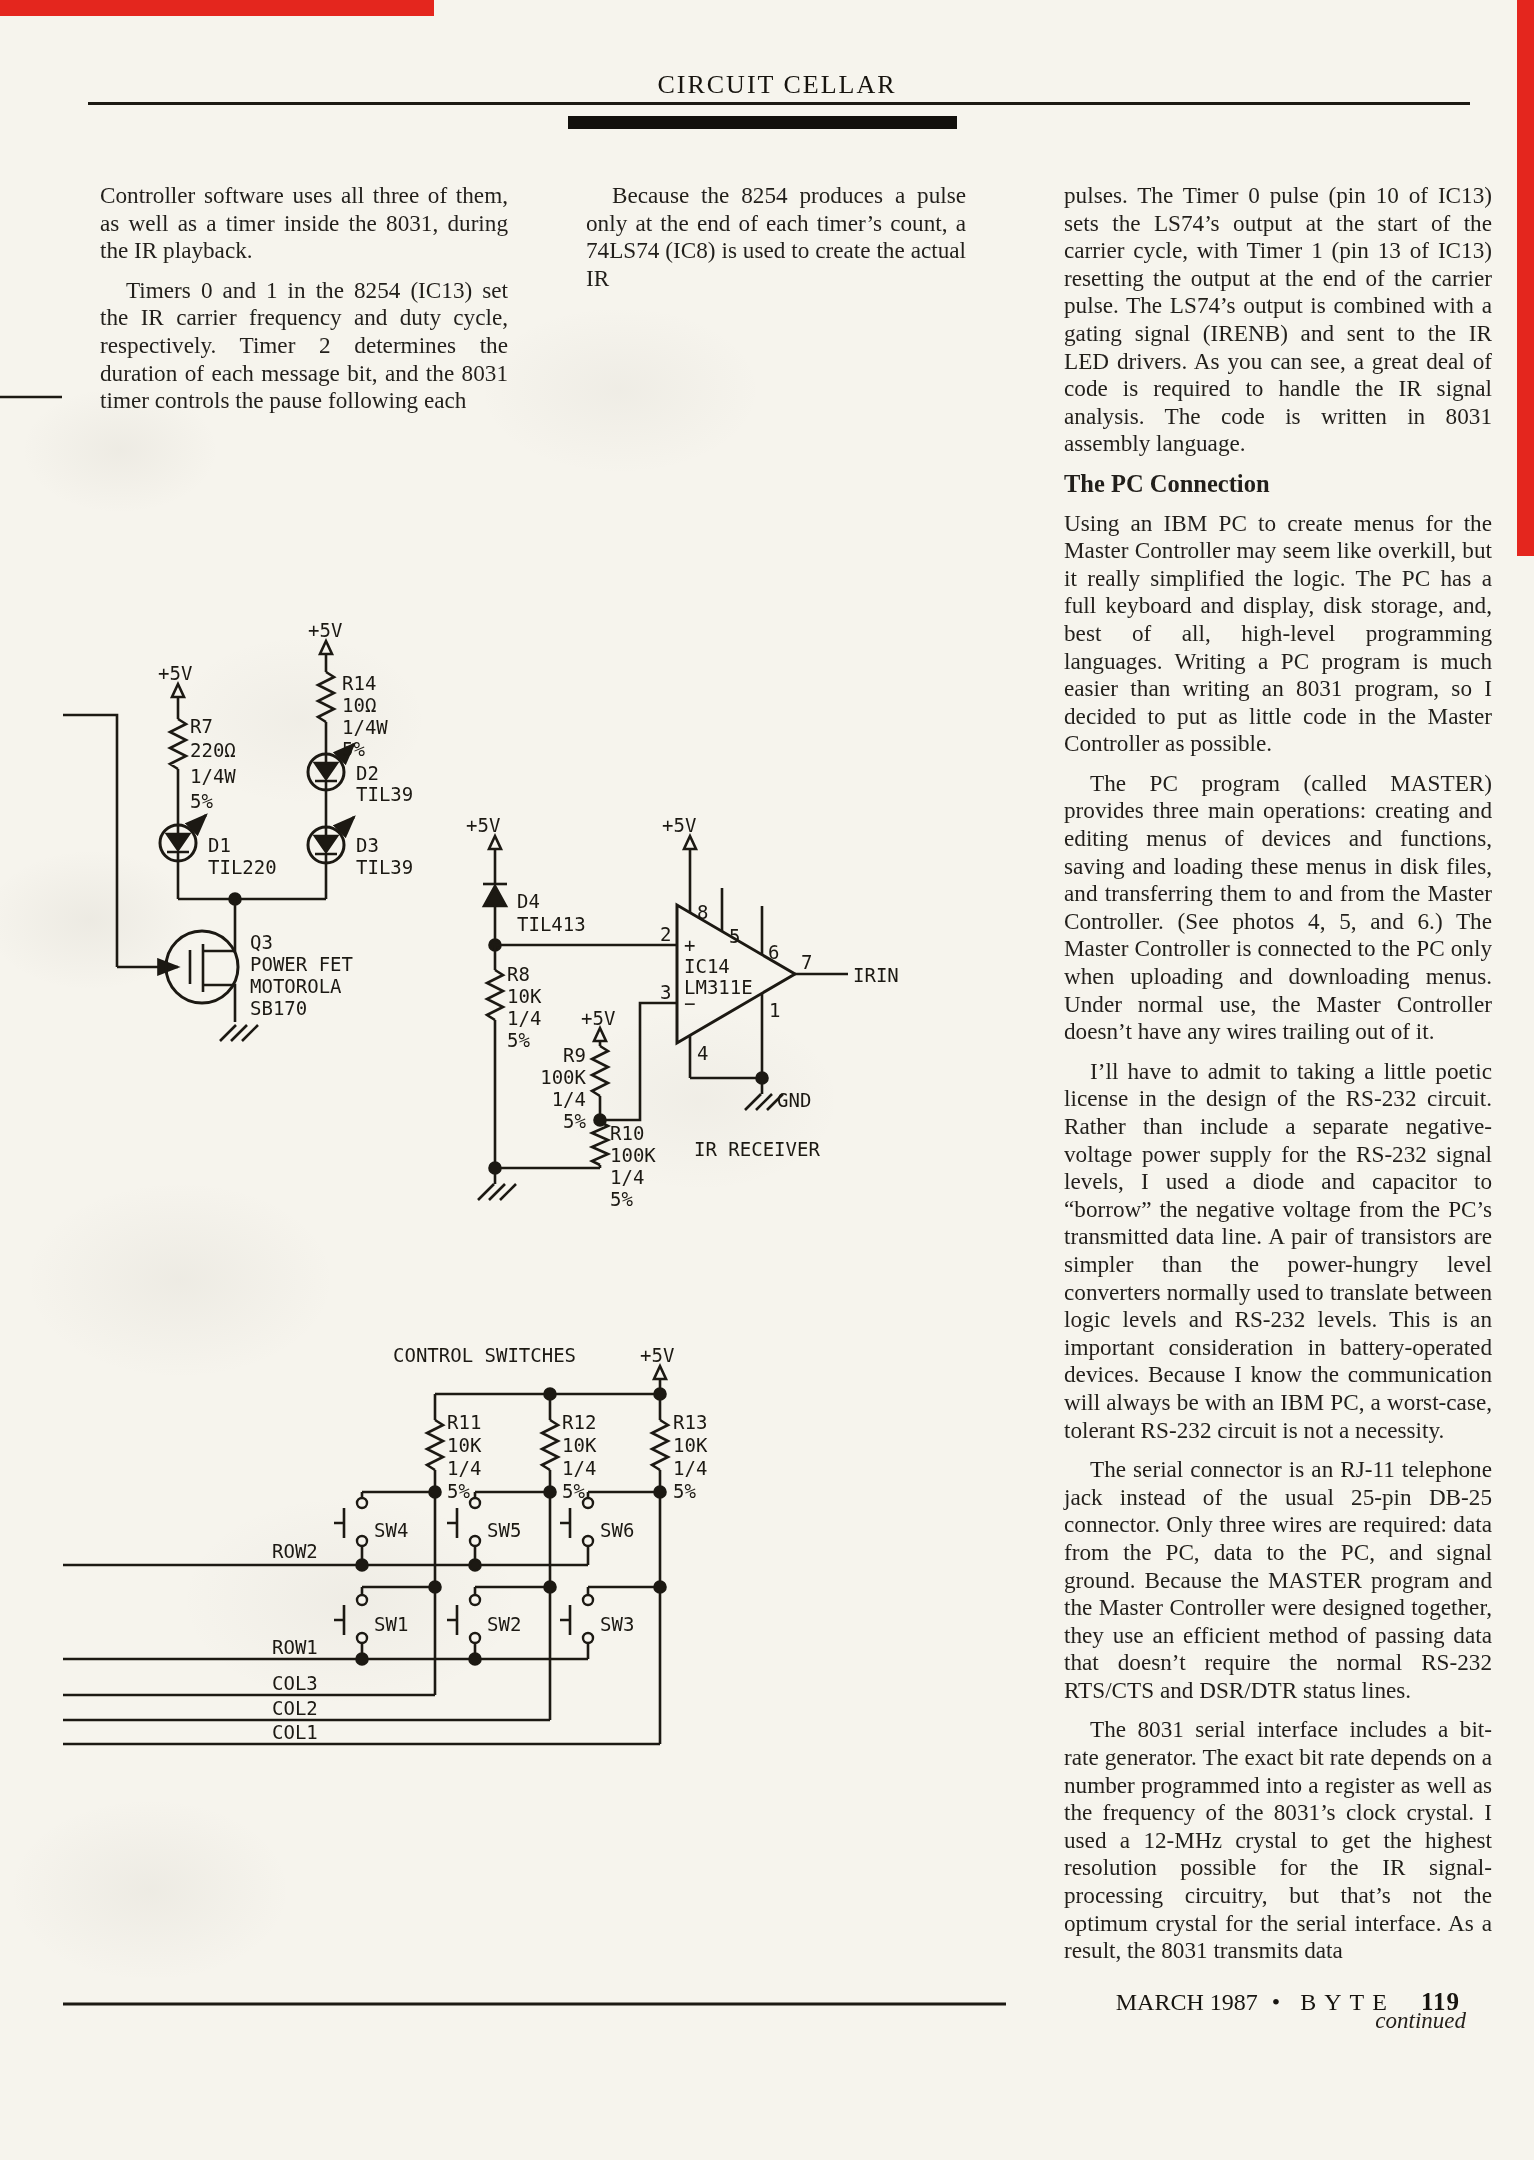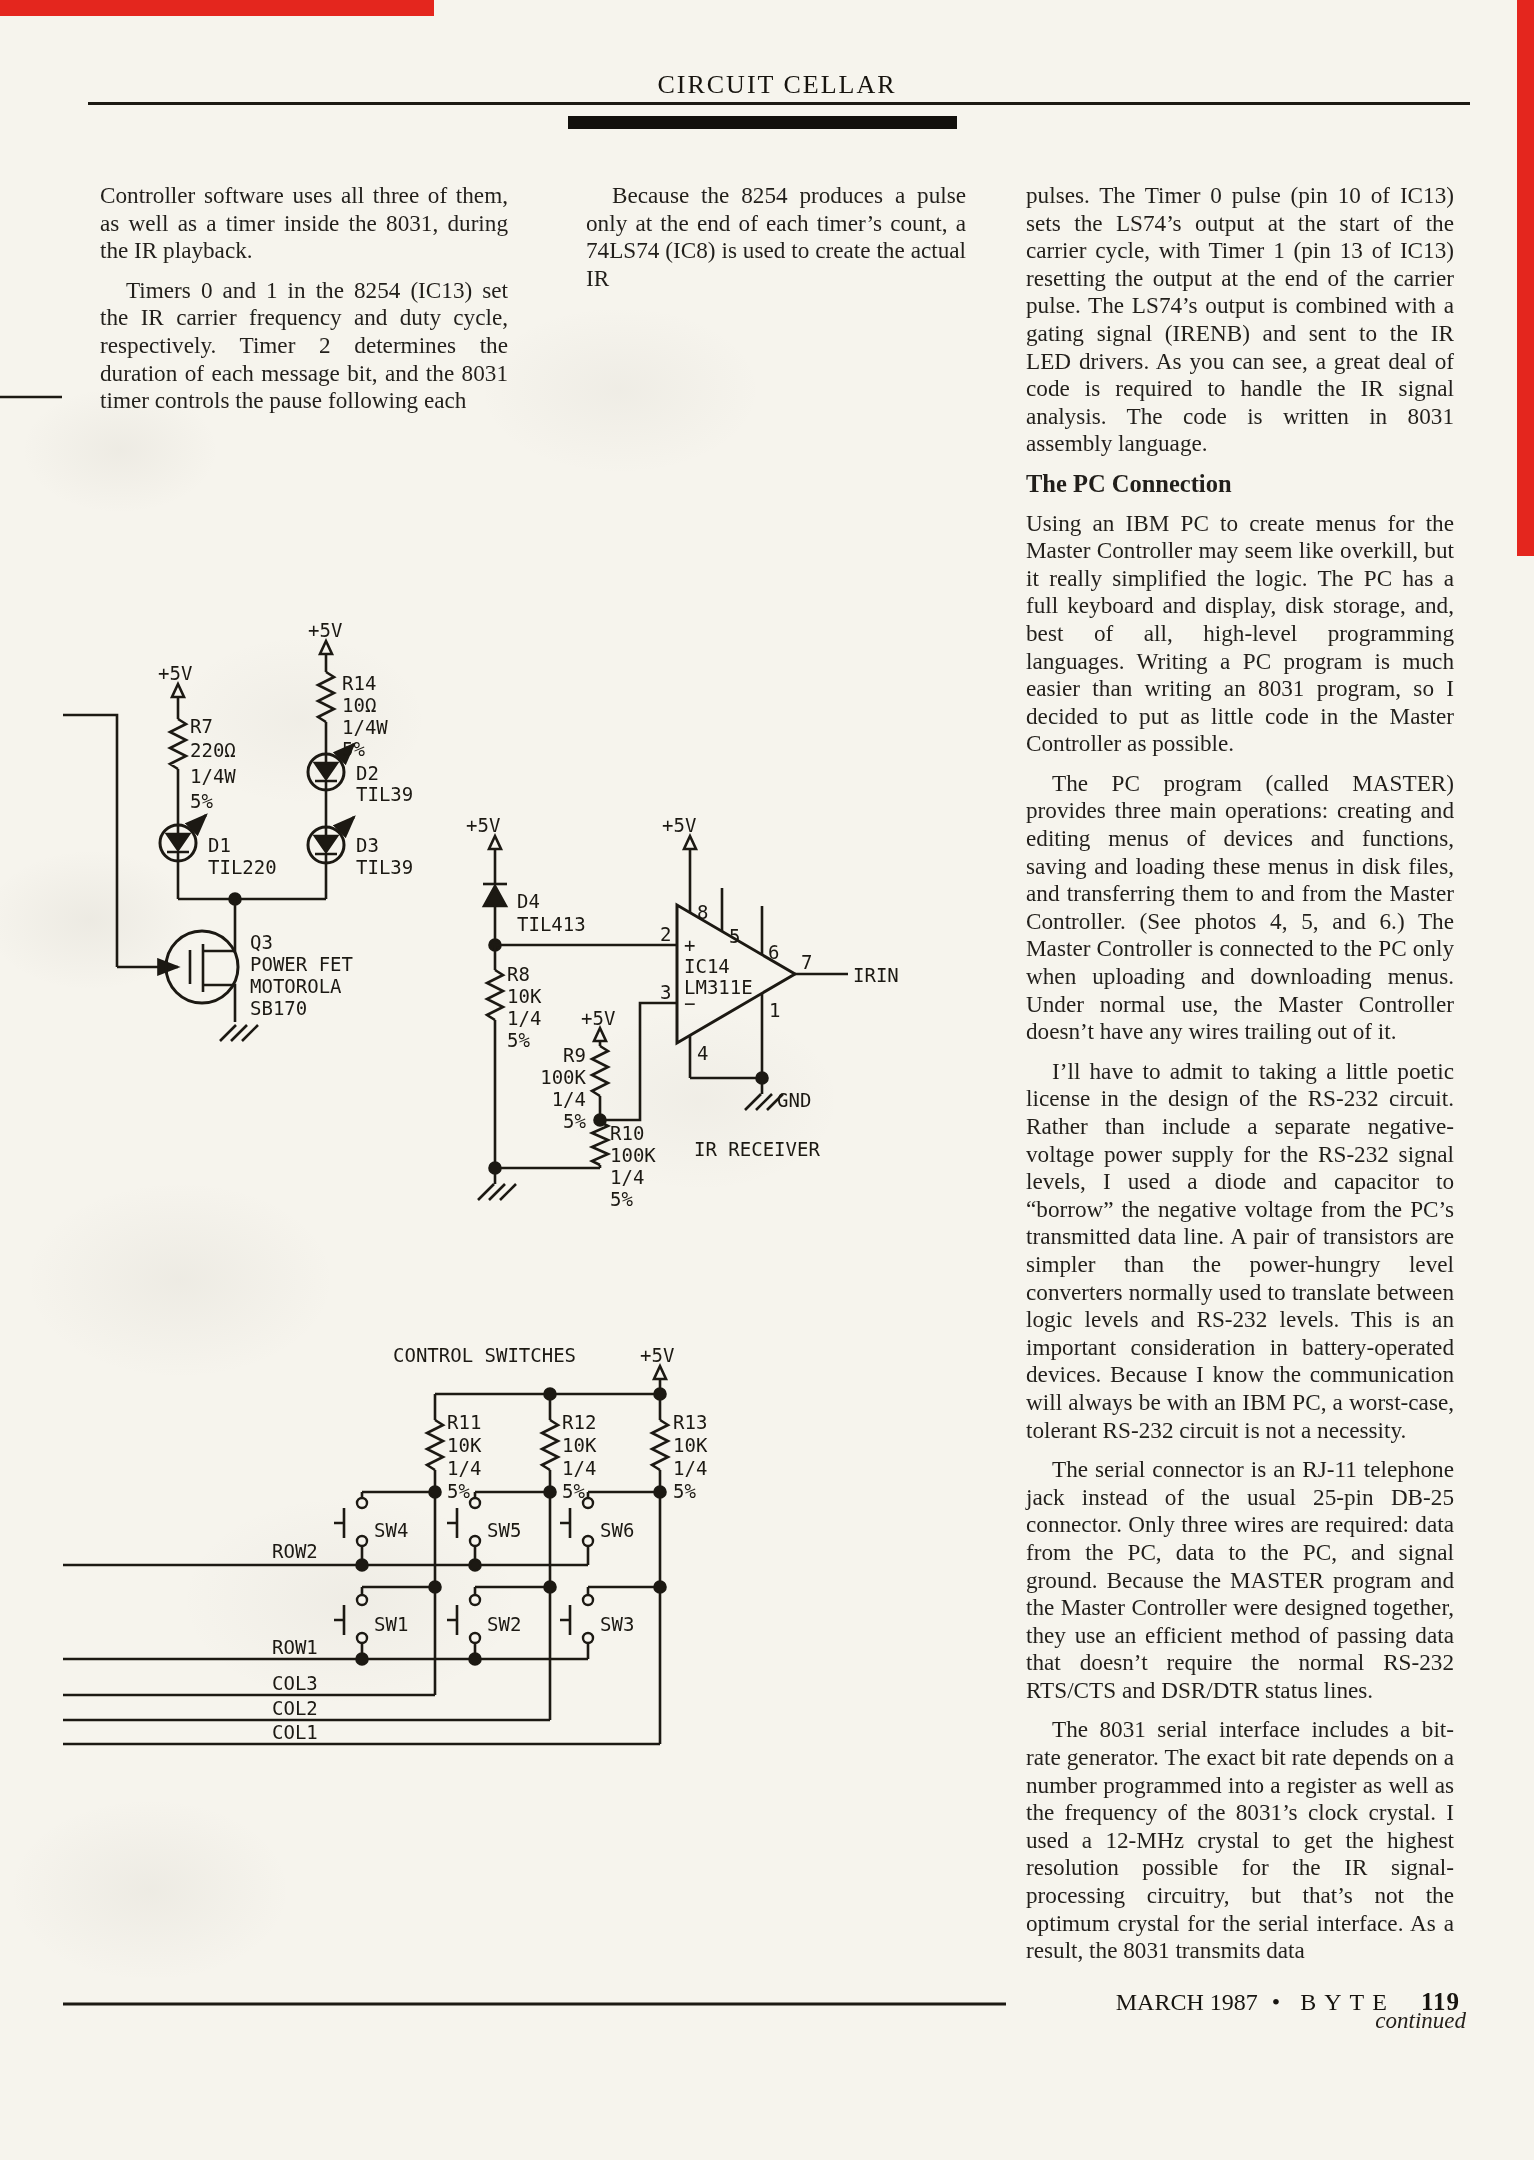--- a/index.html
+++ b/index.html
@@ -20,21 +20,21 @@
     font-size:26px;font-weight:400;letter-spacing:2px;color:#17140f;}
   .head-rule{position:absolute;left:88px;top:102px;width:1382px;height:3px;background:#1c1913;}
   .head-bar{position:absolute;left:568px;top:116px;width:389px;height:13px;background:#12100c;}
 
   
   .col{position:absolute;top:170px;font-size:23.2px;line-height:27.6px;text-align:justify;}
   .col p{margin:12px;}
   .col p.ind{text-indent:26px;}
   .col1{left:88px;width:432px;}
   .col2{left:574px;width:404px;}
-  .col3{left:1014px;width:452px;}
+  .col3{left:1052px;width:452px;}
   .subhead{font-weight:700;font-size:24.5px;margin:7px 0 2px 0;text-align:left;}
 
   
   .schematic{position:absolute;left:0;top:390px;}
   .schematic text{font-family:"DejaVu Sans Mono", monospace;font-size:19px;fill:#1c1913;}
   .fig-noise{position:absolute;left:0;top:300px;width:1010px;height:1715px;pointer-events:none;
     background:
       radial-gradient(140px 90px at 120px 150px, rgba(125,118,104,.07), transparent 70%),
       radial-gradient(200px 120px at 620px 90px, rgba(125,118,104,.06), transparent 70%),
       radial-gradient(180px 120px at 300px 420px, rgba(125,118,104,.05), transparent 70%),

